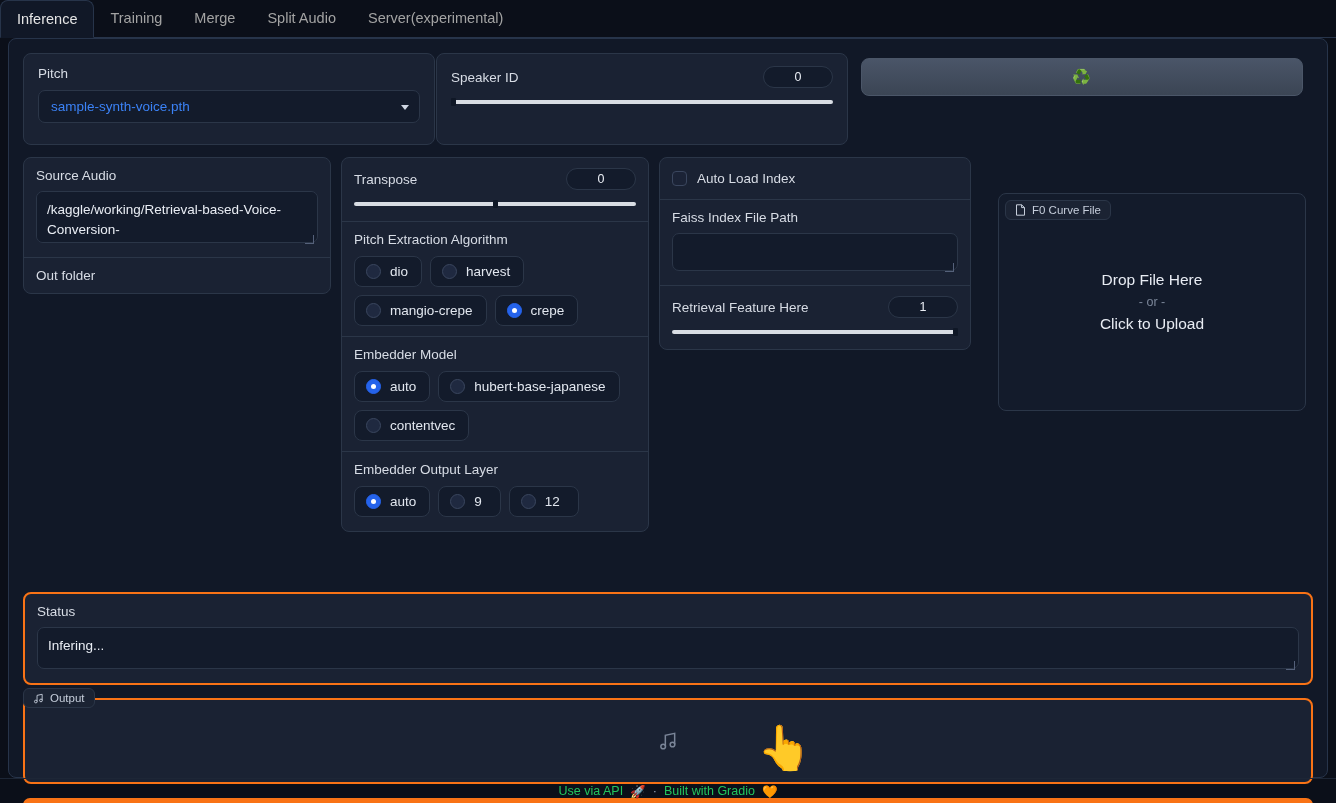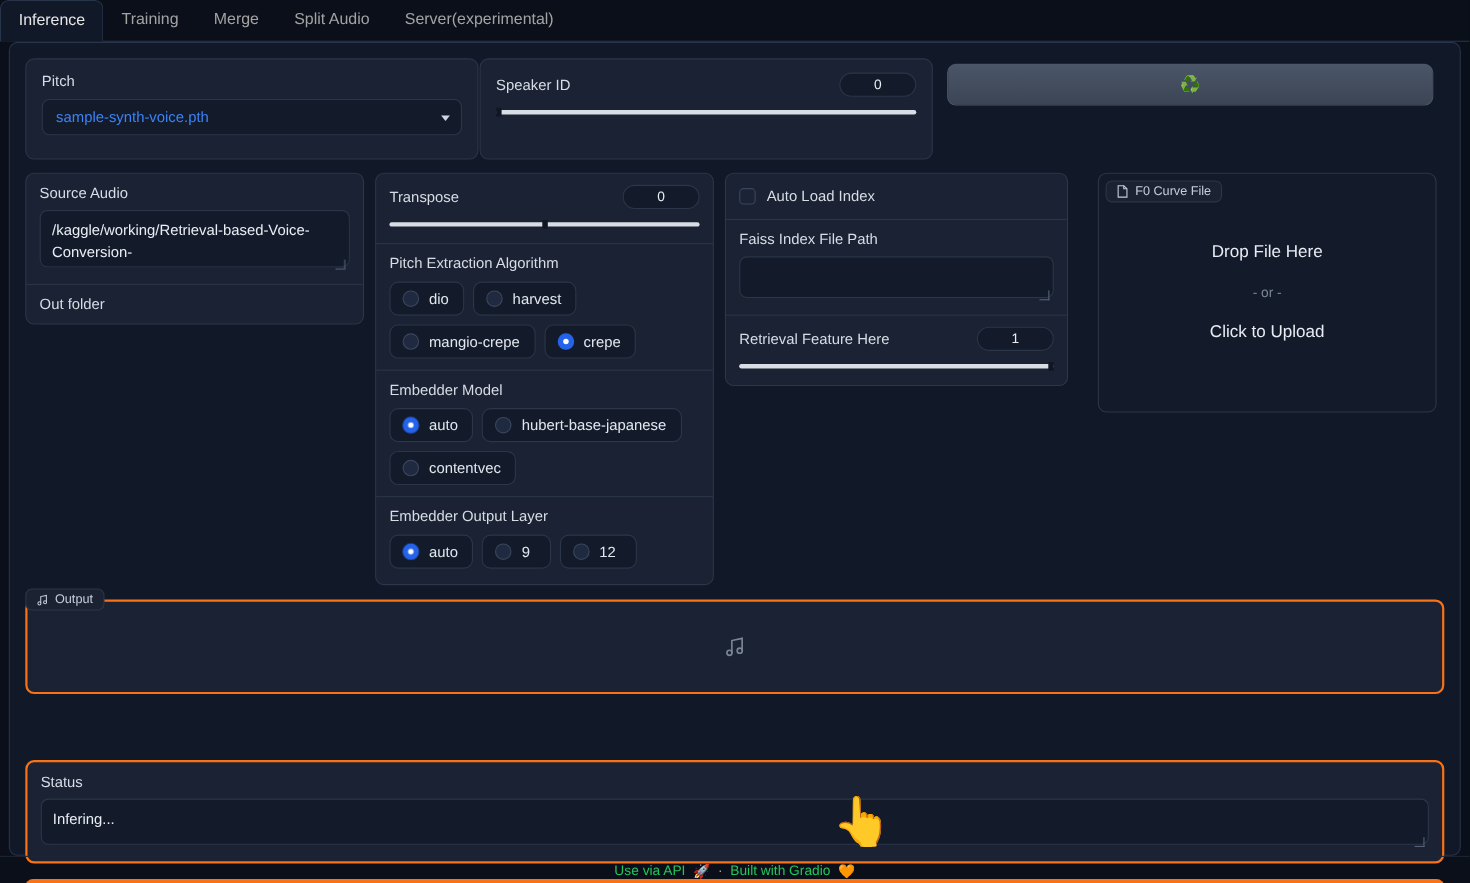--- a/index.html
+++ b/index.html
@@ -150,21 +150,21 @@
     display: flex; align-items: center; justify-content: center;
     font-size: 15px; cursor: pointer;
   }
 
   
   .upload {
     position: relative;
     background: #131b2b; border: 1px solid #2b3648; border-radius: 8px;
     height: 218px;
     display: flex; flex-direction: column; align-items: center; justify-content: center;
-    gap: 20px; cursor: pointer;
+    gap: 6px; cursor: pointer; margin-top: 36px;
   }
   .floatlabel {
     position: absolute; left: 6px; top: 6px;
     background: #1b2333; border: 1px solid #2b3648;
     border-radius: 6px; padding: 3px 9px;
     font-size: 11.5px; color: #c6cedb;
     display: flex; align-items: center; gap: 6px;
     z-index: 3;
   }
   .upload .big { font-size: 15.5px; color: #e8ecf3; }
@@ -362,20 +362,29 @@
             <svg width="11" height="12" viewBox="0 0 11 12">
               <path d="M1.5 0.8 H6.6 L9.5 3.6 V11.2 H1.5 Z" fill="none" stroke="#c6cedb" stroke-width="1"></path>
               <path d="M6.6 0.8 V3.6 H9.5" fill="none" stroke="#c6cedb" stroke-width="1"></path>
             </svg>
             <span>F0 Curve File</span>
           </div>
           <span class="big">Drop File Here</span>
           <span class="or">- or -</span>
           <span class="big">Click to Upload</span>
         </div>
+      </div>
+    </div>
+
+    
+    <div class="box accent" style="margin-top:60px; padding:10px 12px;">
+      <span class="lbl">Status</span>
+      <div style="position:relative; margin-top:8px;">
+        <textarea class="ta" rows="2" style="height: 42px;">Infering...</textarea>
+        <span class="resize-grip"></span>
       </div>
     </div>
 
     
     <div class="box accent" style="position:relative; margin-top:13px; height:86px; display:flex; align-items:center; justify-content:center;">
       <div class="floatlabel" style="left:-2px; top:-12px;">
         <svg width="11" height="11" viewBox="0 0 12 12">
           <path d="M4.4 9.2 V2.6 L10 1.4 V8" fill="none" stroke="#c6cedb" stroke-width="1"></path>
           <circle cx="3.1" cy="9.3" r="1.5" fill="none" stroke="#c6cedb" stroke-width="1"></circle>
           <circle cx="8.7" cy="8.1" r="1.5" fill="none" stroke="#c6cedb" stroke-width="1"></circle>
@@ -383,29 +392,20 @@
         <span>Output</span>
       </div>
       <svg width="20" height="20" viewBox="0 0 12 12">
         <path d="M4.4 9.2 V2.6 L10 1.4 V8" fill="none" stroke="#7a8598" stroke-width="0.9"></path>
         <circle cx="3.1" cy="9.3" r="1.4" fill="none" stroke="#7a8598" stroke-width="0.9"></circle>
         <circle cx="8.7" cy="8.1" r="1.4" fill="none" stroke="#7a8598" stroke-width="0.9"></circle>
       </svg>
     </div>
 
     
-    <div class="box accent" style="margin-top:60px; padding:10px 12px;">
-      <span class="lbl">Status</span>
-      <div style="position:relative; margin-top:8px;">
-        <textarea class="ta" rows="2" style="height: 42px;">Infering...</textarea>
-        <span class="resize-grip"></span>
-      </div>
-    </div>
-
-    
     <button class="infer" style="margin-top:14px;">Infer</button>
   </div>
 
   <div class="footer">
     <a>Use via API</a>
     <span>🚀</span>
     <span>·</span>
     <a>Built with Gradio</a>
     <span>🧡</span>
   </div>

